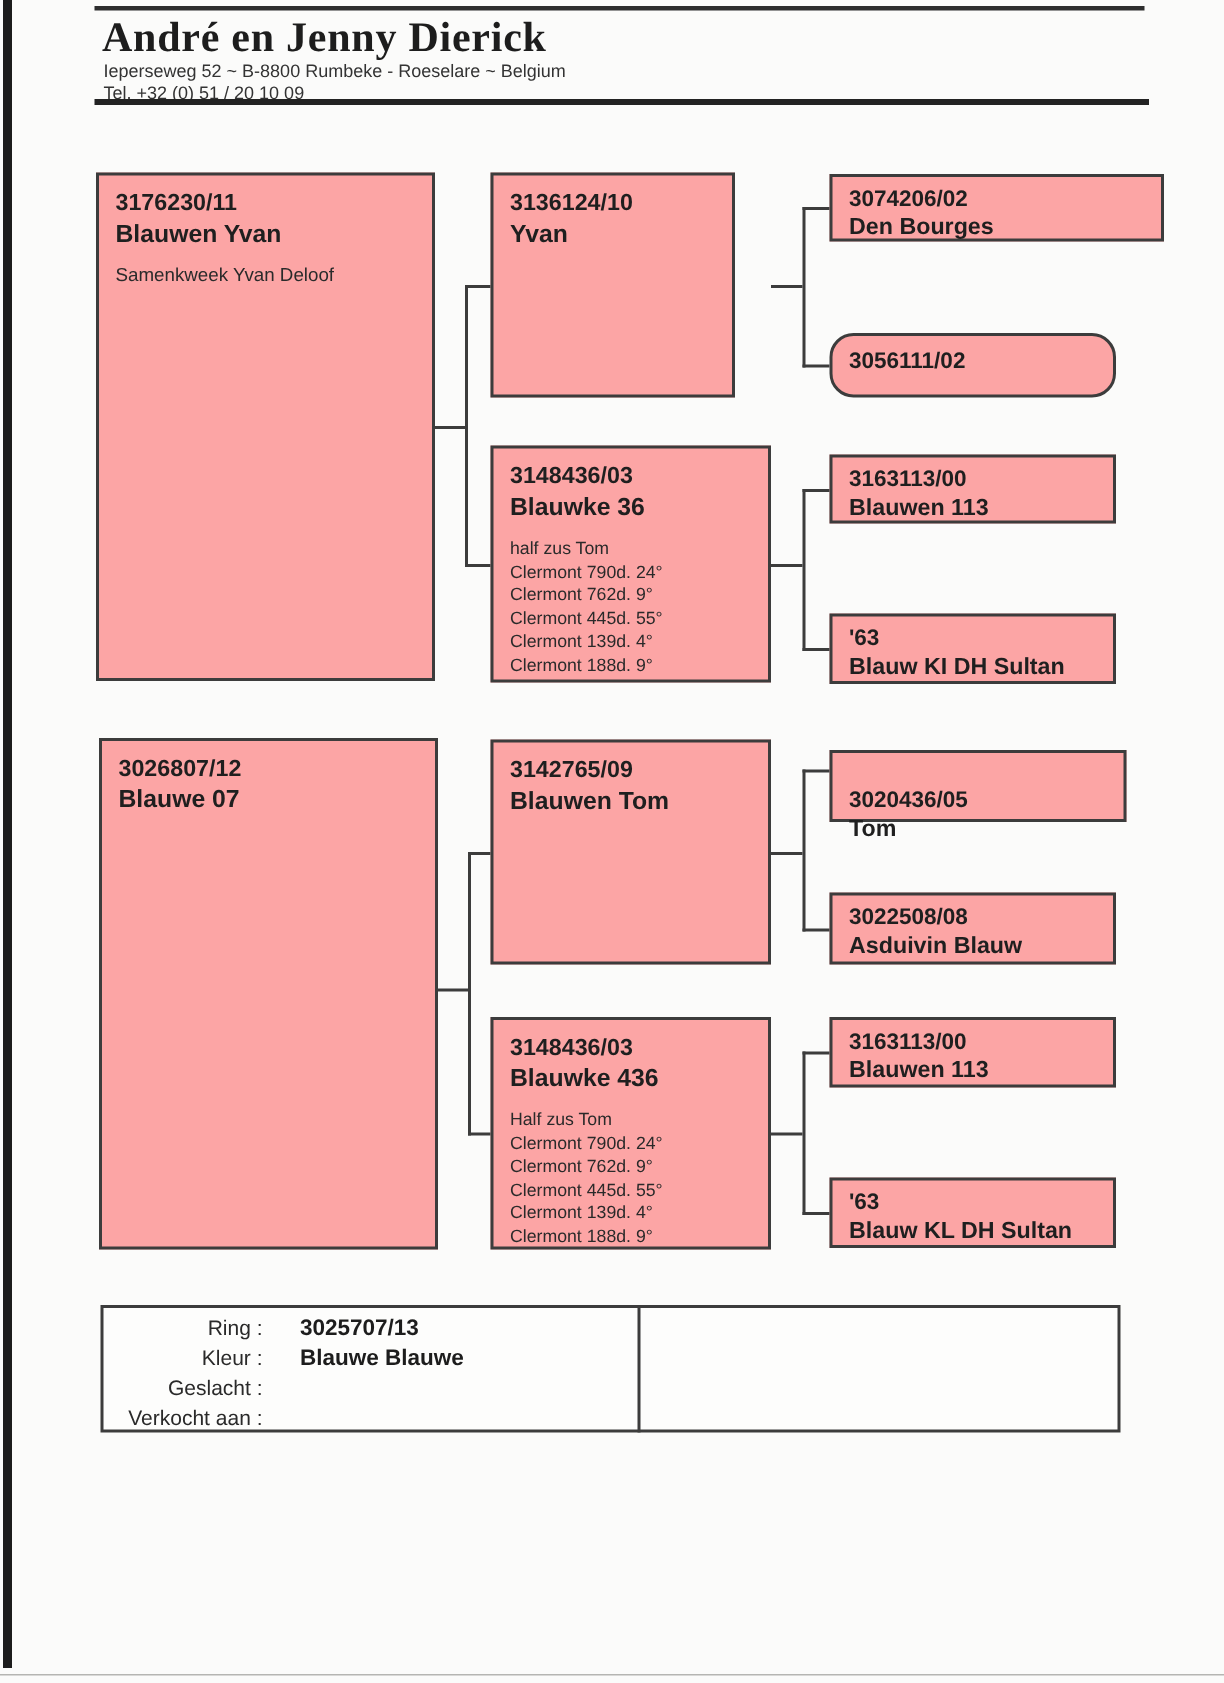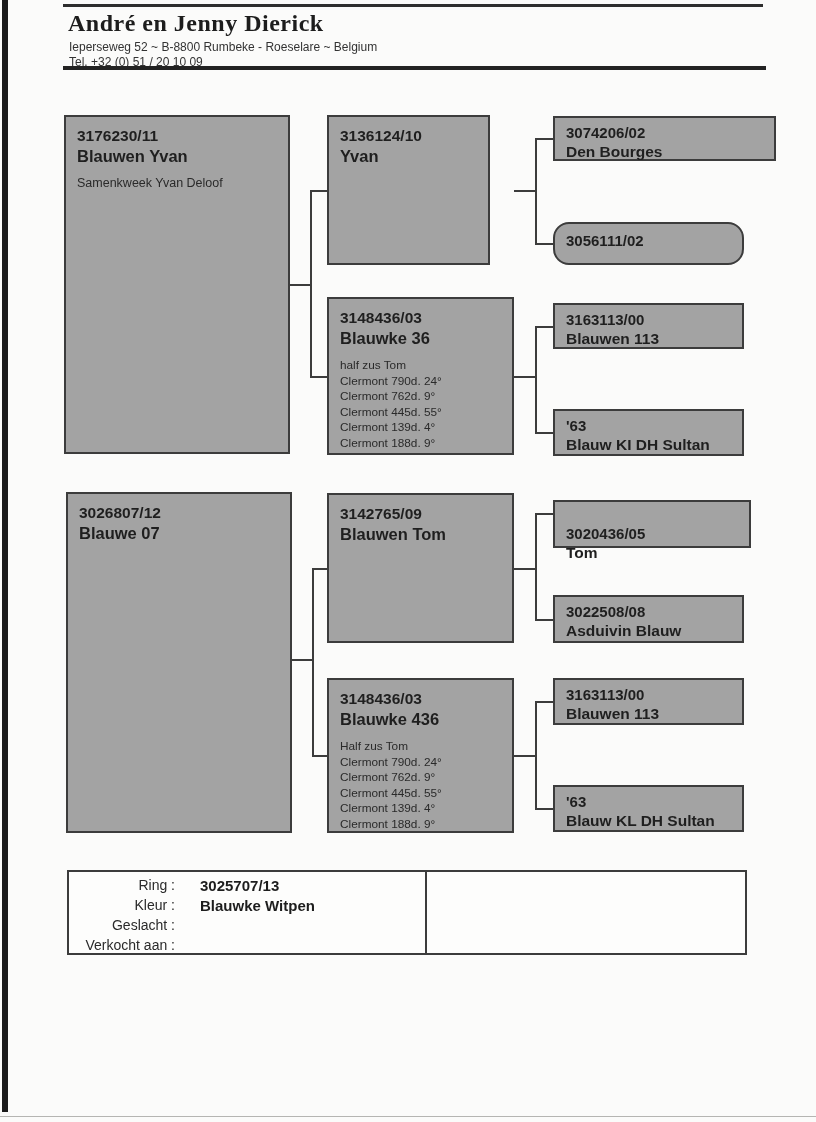--- a/index.html
+++ b/index.html
@@ -10,24 +10,24 @@
     color:#222;
     overflow:hidden;
   }
   .abs{position:absolute;}
   
   .left-bar{left:2px;top:0;width:6px;height:1112px;background:#1c1c1c;}
   .bottom-edge{left:0;top:1116px;width:816px;height:1px;background:#b5b5b2;}
   
   .rule-top{left:63px;top:4px;width:700px;height:3px;background:#2e2e2e;}
   .rule-bottom{left:63px;top:66px;width:703px;height:4px;background:#232323;}
-  .hdr-title{left:68px;top:10px;font-family:"Liberation Serif", serif;font-weight:bold;font-size:24px;color:#1d1d1d;letter-spacing:.5px;}
+  .hdr-title{left:68px;top:10px;font-family:"Liberation Serif", serif;font-weight:bold;font-size:28px;color:#1d1d1d;letter-spacing:.5px;}
   .hdr-line{left:69px;font-size:12px;color:#333;}
   
-  .pbox{position:absolute;border:2px solid #3c3c3c;background:#a3a3a3;box-sizing:border-box;padding:9px 10px 0 11px;}
+  .pbox{position:absolute;border:2px solid #3c3c3c;background:#fca5a5;box-sizing:border-box;padding:9px 10px 0 11px;}
   .ring{font-weight:bold;font-size:15.5px;color:#1f1f1f;line-height:20px;white-space:nowrap;}
   .bname{font-weight:bold;font-size:16.5px;color:#1f1f1f;line-height:21px;white-space:nowrap;}
   .ring-sm{font-weight:bold;font-size:15px;line-height:19px;color:#1f1f1f;white-space:nowrap;}
   .bname-sm{font-weight:bold;font-size:15.5px;line-height:20px;color:#1f1f1f;white-space:nowrap;}
   .notes{margin-top:9px;}
   .note{font-size:11.8px;line-height:15.5px;color:#2a2a2a;white-space:nowrap;}
   
   .ln{position:absolute;background:#3c3c3c;}
   
   .form-box{left:67px;top:870px;width:680px;height:85px;border:2px solid #3c3c3c;background:#fdfdfc;box-sizing:border-box;}
@@ -161,21 +161,21 @@
 
 <div class="abs form-box"></div>
 <div class="abs form-divider"></div>
 
 <div class="form-row" style="top:877px;">
   <span class="form-label">Ring  :</span>
   <span class="form-value">3025707/13</span>
 </div>
 <div class="form-row" style="top:897px;">
   <span class="form-label">Kleur :</span>
-  <span class="form-value">Blauwke Witpen</span>
+  <span class="form-value">Blauwe Blauwe</span>
 </div>
 <div class="form-row" style="top:917px;">
   <span class="form-label">Geslacht :</span>
   <span class="form-value"></span>
 </div>
 <div class="form-row" style="top:937px;">
   <span class="form-label">Verkocht aan :</span>
   <span class="form-value"></span>
 </div>
 

